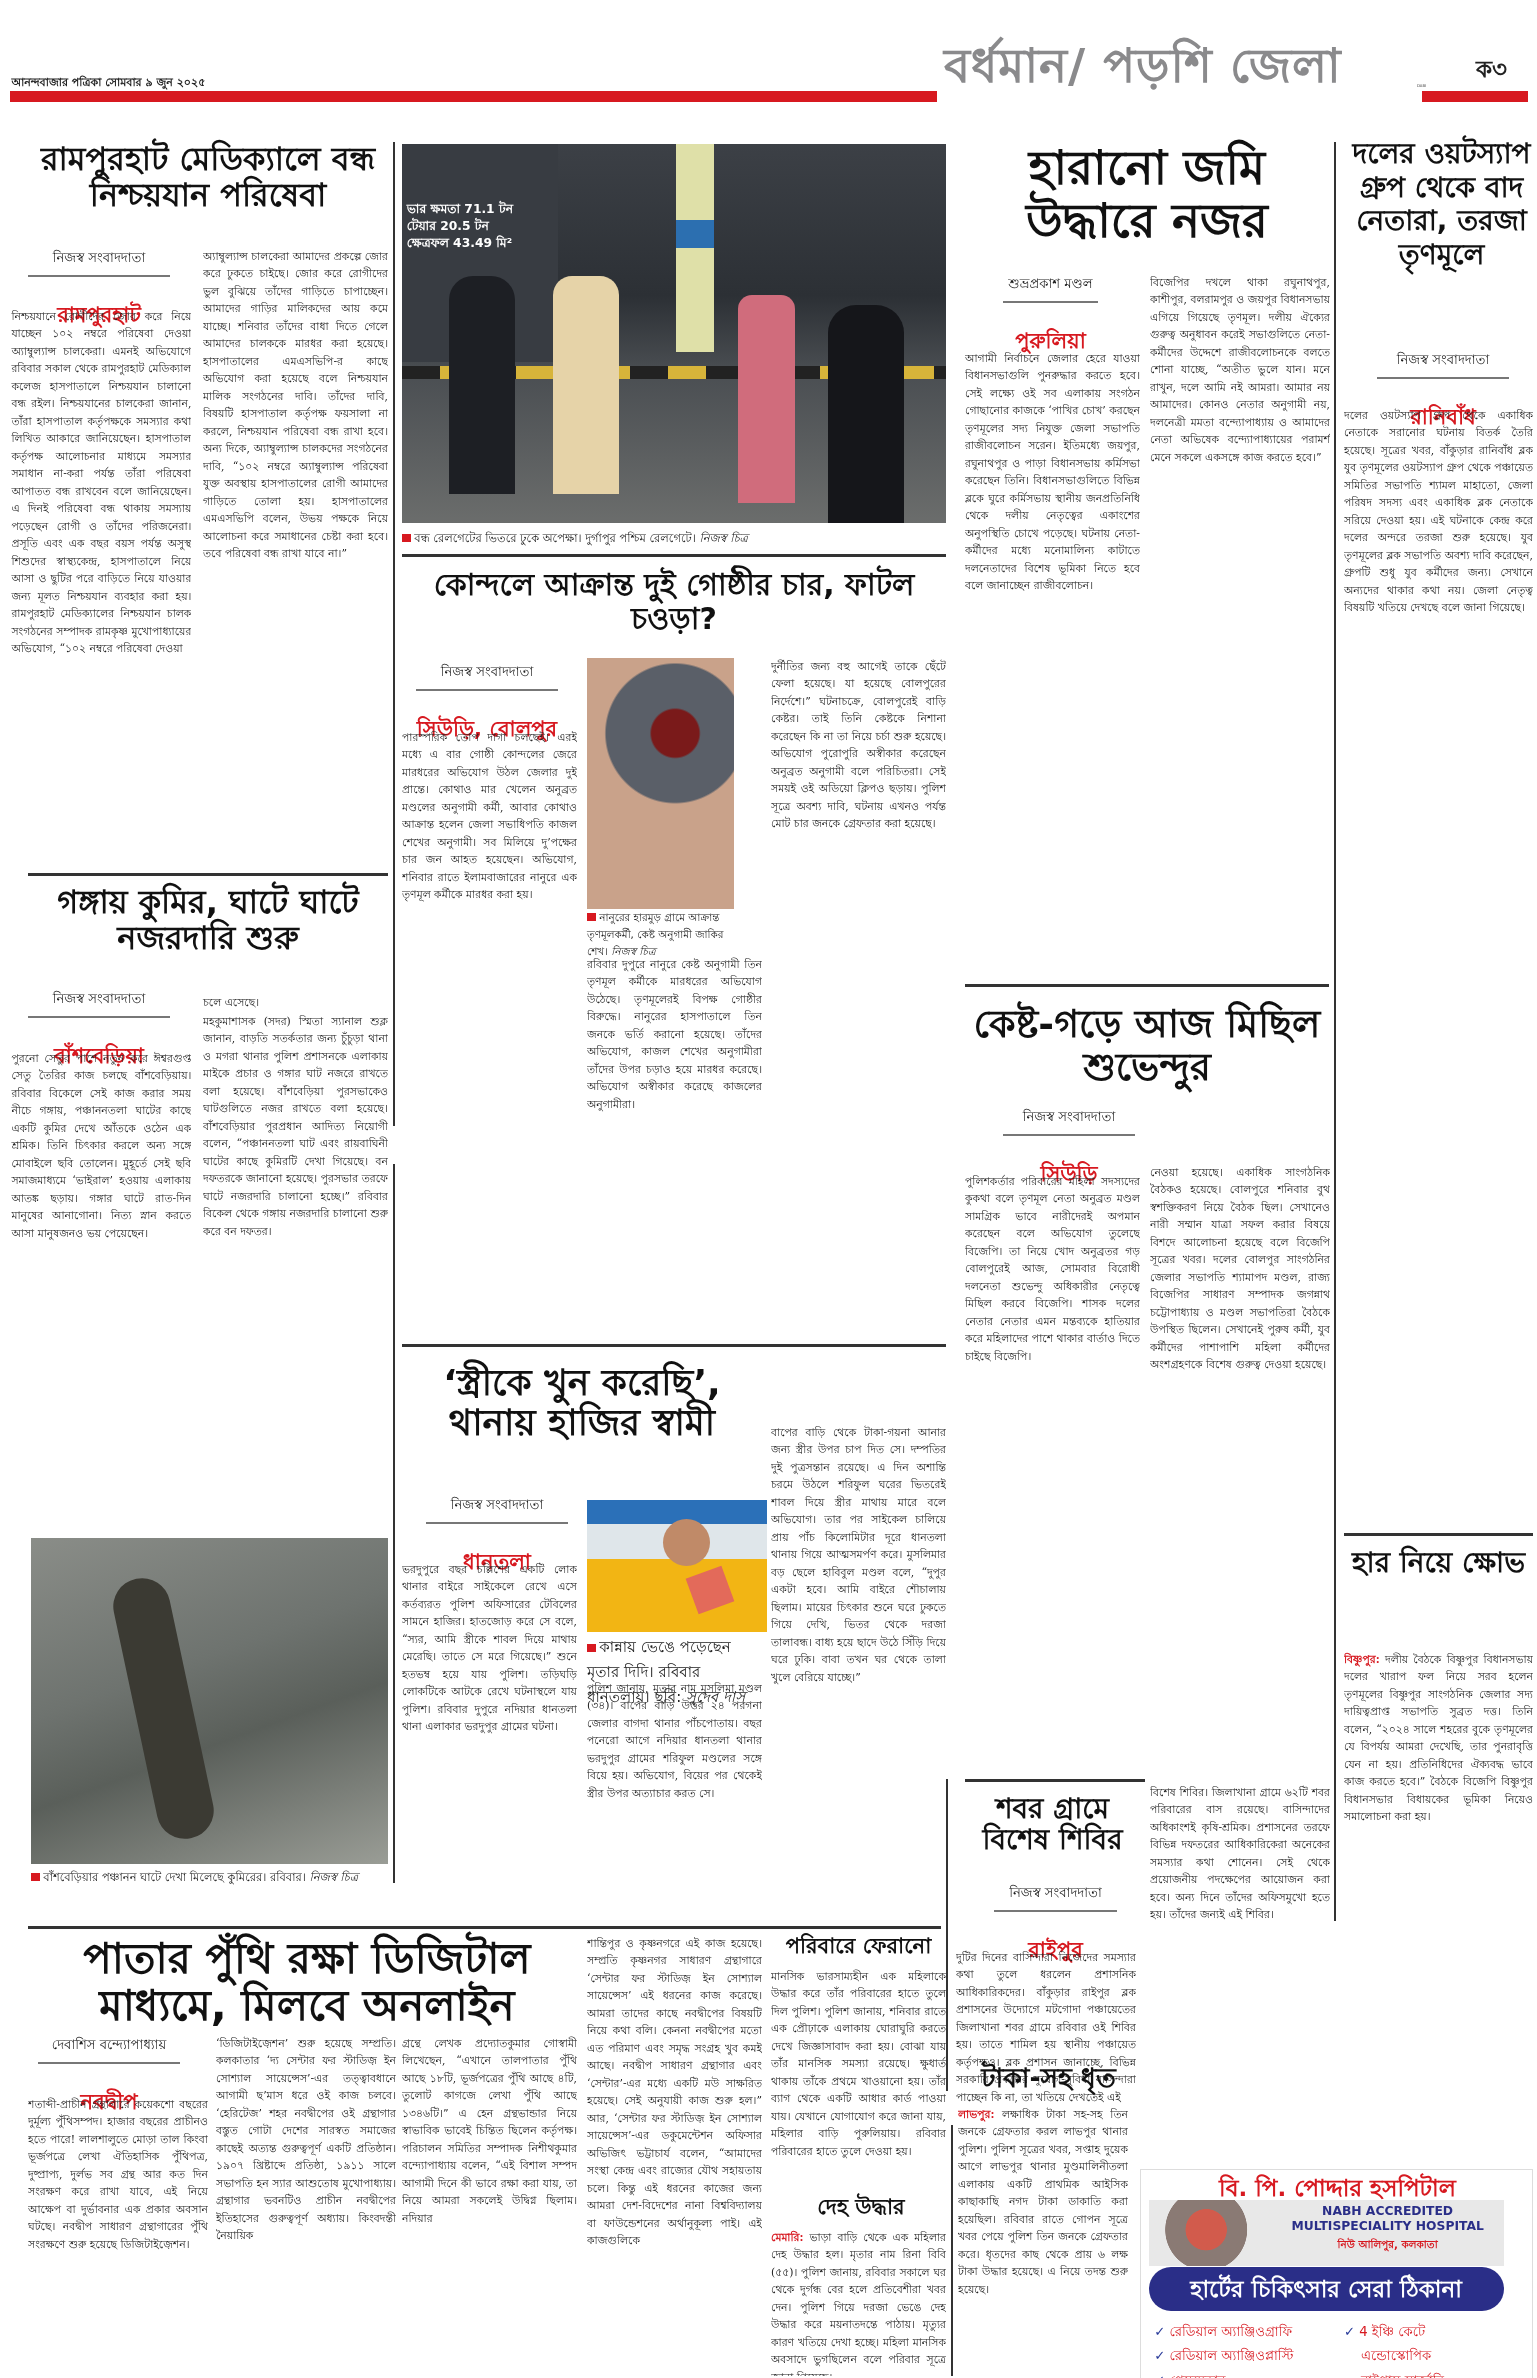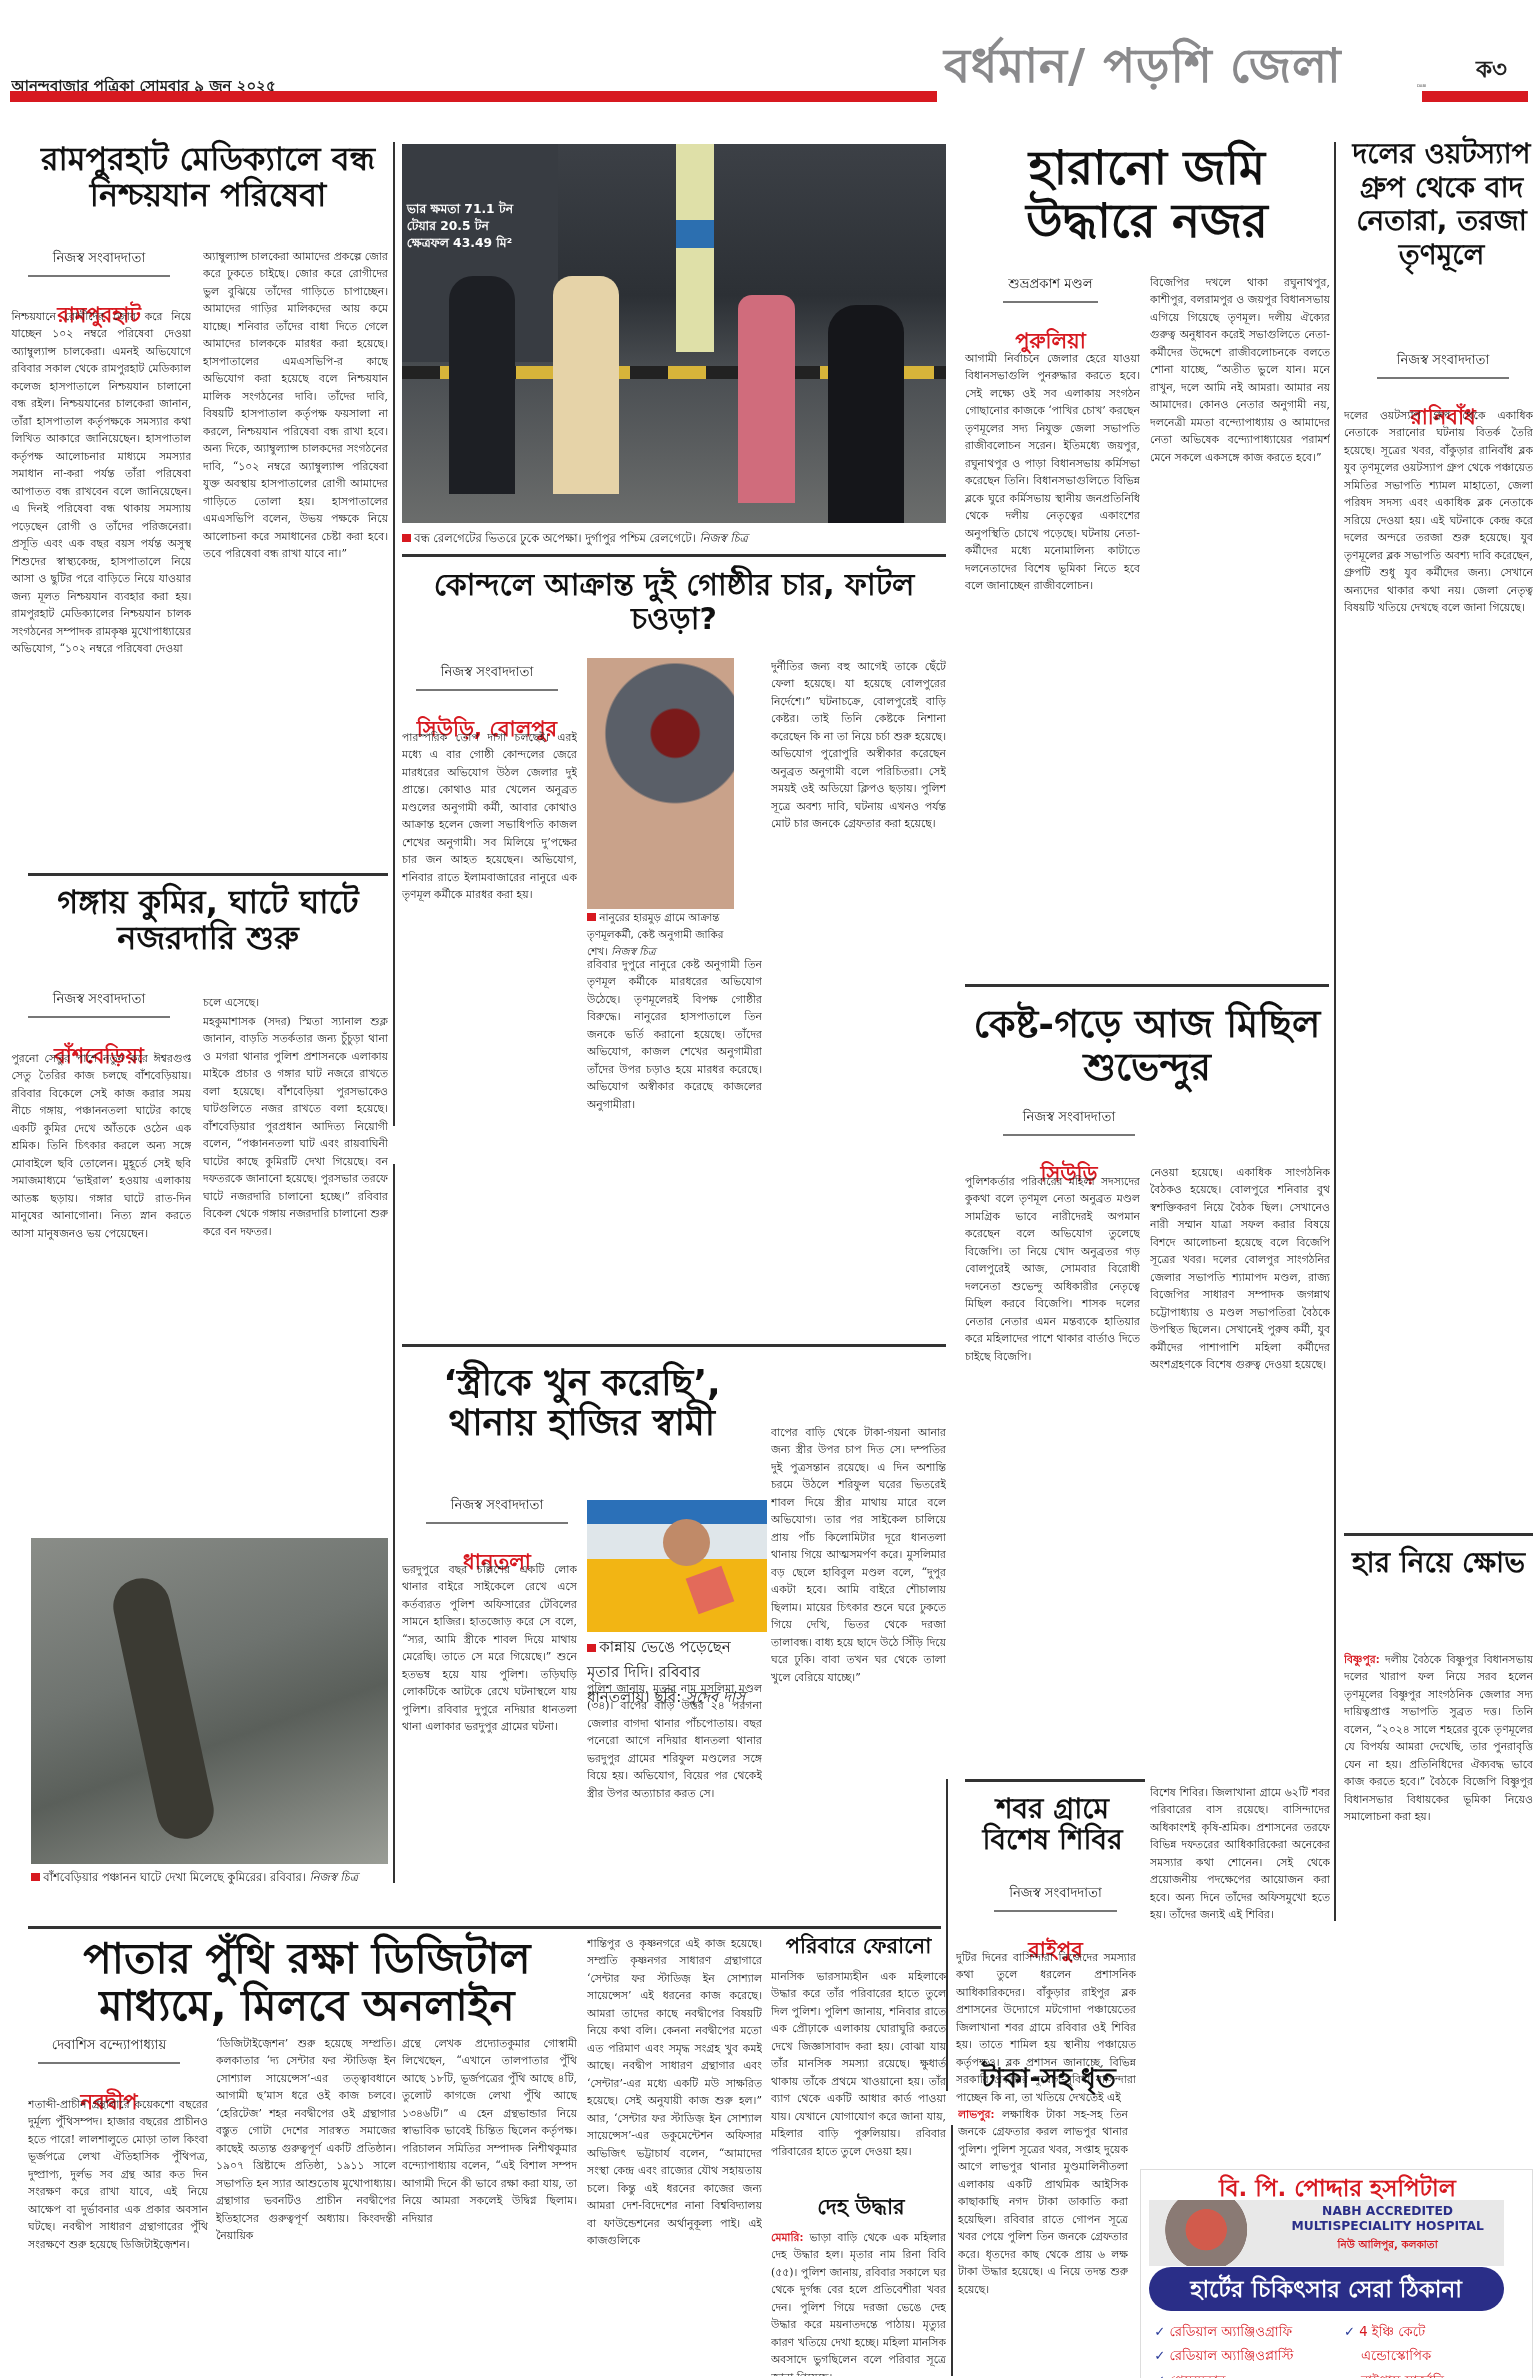--- a/index.html
+++ b/index.html
@@ -1,18 +1,18 @@
 <!DOCTYPE html>
 <html style="font-size:15px"><head>
 <meta charset="utf-8">
 <style>
   * { box-sizing: border-box; margin: 0; padding: 0; }
   body { width: 1538px; height: 2378px; background: #fff; font-family: "DejaVu Sans", sans-serif; color: #1a1a1a; position: relative; overflow: hidden; }
   .abs { position: absolute; }
-  .masthead-date { left: 11.4px; top: 74px; font-size: 15px; font-weight: bold; color: #222; text-align: center; }
+  .masthead-date { left: 11.4px; top: 74px; font-size: 11px; font-weight: bold; color: #222; text-align: center; }
   .red-bar { background: #d71920; height: 11.4px; }
   .section-title { font-family: "DejaVu Sans", sans-serif; font-weight: bold; color: #8a8a8c; font-size: 47px; letter-spacing: 0.9px; line-height: 1; }
   .page-no { font-size: 23px; font-weight: bold; color: #222; }
   .dabi { font-size: 3.8px; color: #444; }
   .headline { font-family: "DejaVu Sans", sans-serif; font-weight: bold; color: #111; text-align: center; line-height: 1.12; }
   .byline { font-size: 13.2px; text-align: center; border-bottom: 2.8px double #777; padding-bottom: 4.7px; }
   .dateline { font-size: 21px; font-weight: bold; color: #d71920; text-align: center; margin-top: 22px; }
   .body-text { font-size: 10.8px; line-height: 1.62; text-align: justify; color: #222; font-family: "DejaVu Serif", serif; }
   .col-rule { width: 1.9px; background: #333; }
   .h-rule { height: 2.8px; background: #333; }

